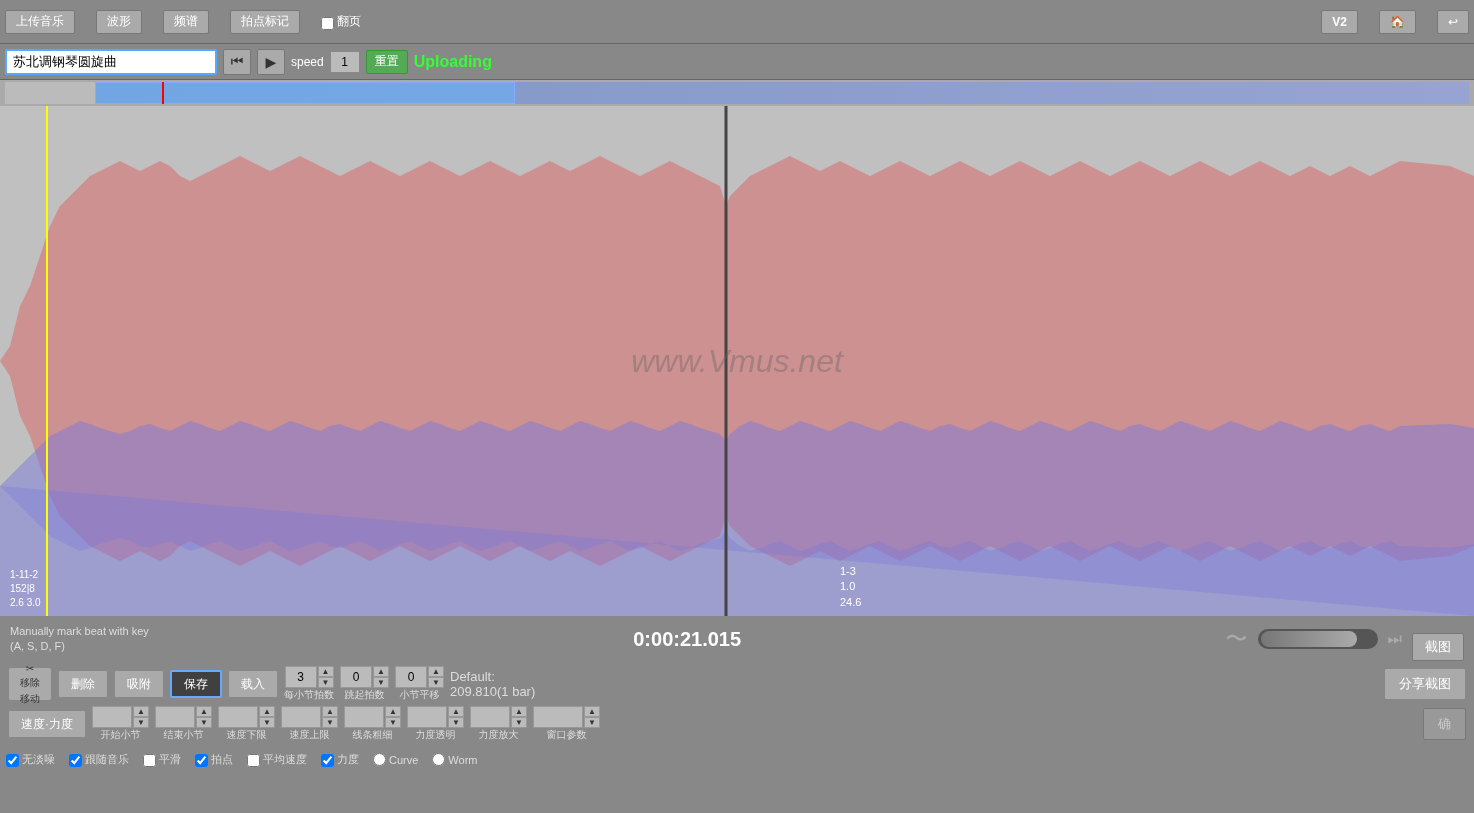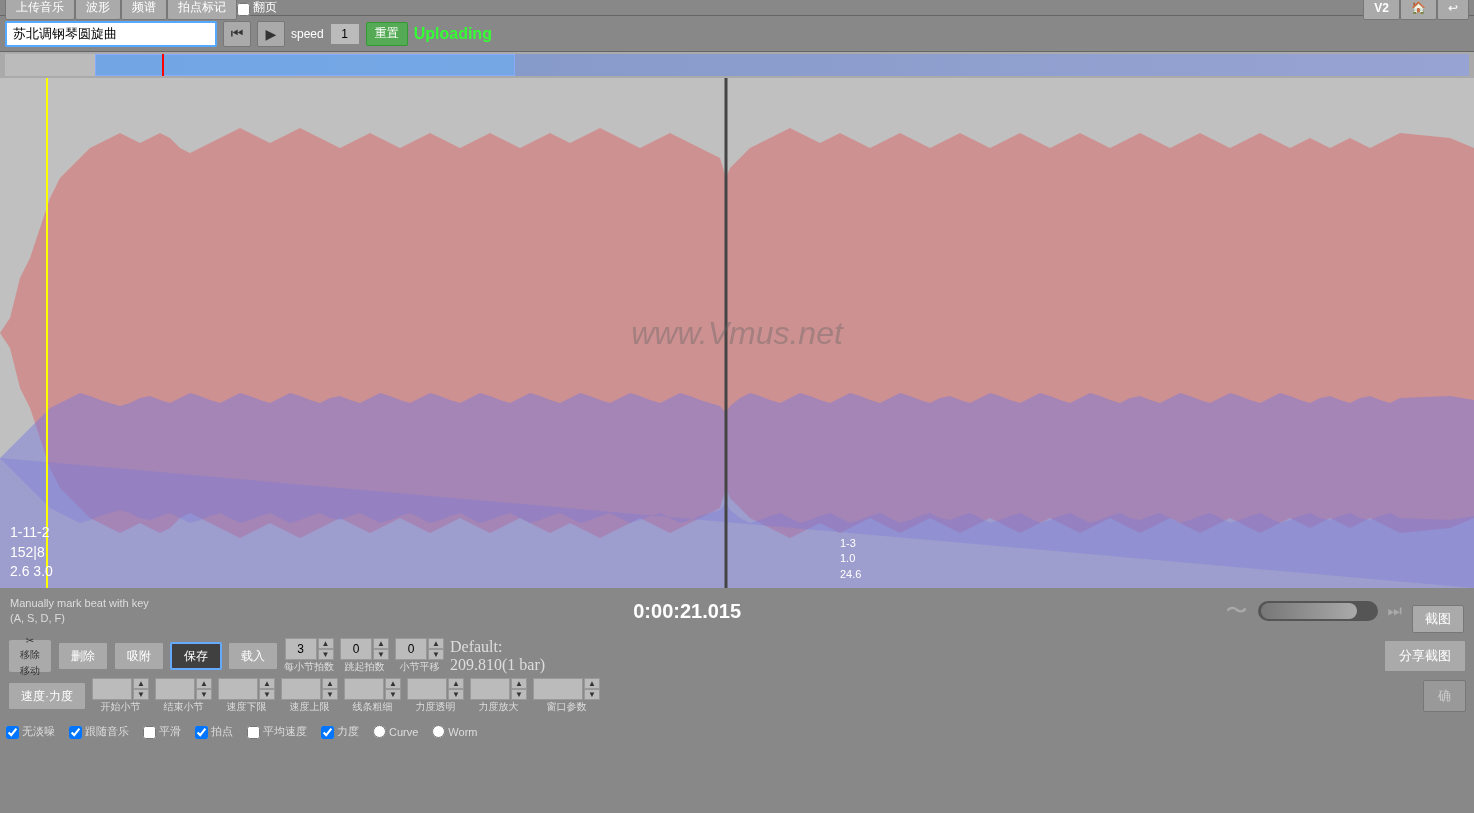--- a/index.html
+++ b/index.html
@@ -9,25 +9,25 @@
       font-size: 12px;
       color: #fff;
       width: 1474px;
       height: 813px;
       overflow: hidden;
     }
 
     
     .top-toolbar {
       background: #888;
-      height: 16px;
+      height: 44px;
       display: flex;
       align-items: center;
       padding: 1px 5px;
-      gap: 0;
+      gap: 21px;
       border-bottom: 1px solid #666;
     }
     .top-toolbar button {
       background: #aaa;
       border: 1px solid #777;
       color: #fff;
       padding: 2px 10px;
       font-size: 12px;
       cursor: pointer;
       border-radius: 2px;
@@ -185,21 +185,21 @@
       font-style: italic;
       z-index: 2;
       pointer-events: none;
       white-space: nowrap;
     }
     .info-bottom-left {
       position: absolute;
       bottom: 6px;
       left: 10px;
       color: #fff;
-      font-size: 14px;
+      font-size: 10px;
       line-height: 1.4;
       z-index: 6;
     }
     .info-bottom-mid {
       position: absolute;
       bottom: 6px;
       left: 840px;
       color: #fff;
       font-size: 11px;
       line-height: 1.4;
@@ -364,22 +364,21 @@
       border: 1px solid #888;
       color: #fff;
       padding: 3px 12px;
       font-size: 12px;
       cursor: pointer;
       border-radius: 2px;
       height: 28px;
     }
     .default-info {
       color: #ddd;
-      font-size: 16px;
-      font-family: Liberation Serif, serif;
+      font-size: 13px;
     }
     .share-btn {
       background: #aaa;
       border: 1px solid #888;
       color: #fff;
       padding: 6px 14px;
       font-size: 13px;
       cursor: pointer;
       border-radius: 2px;
     }

